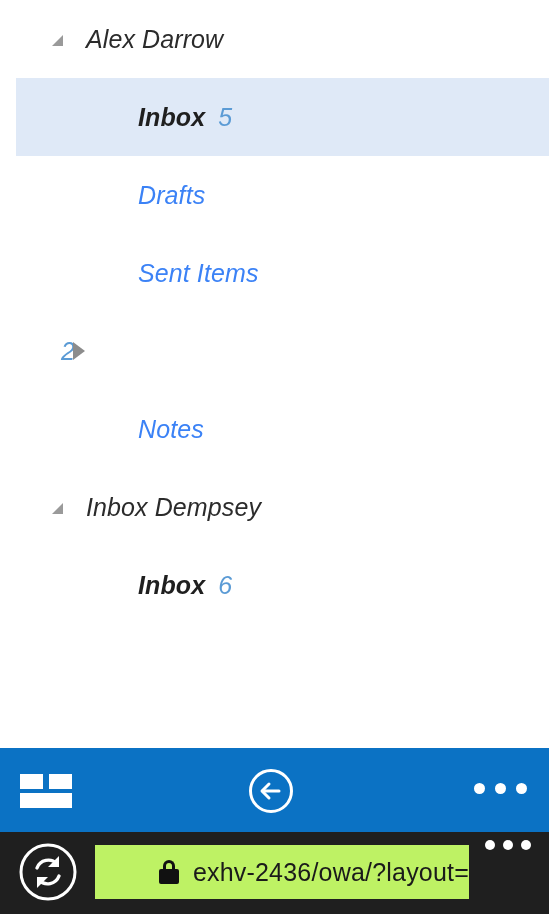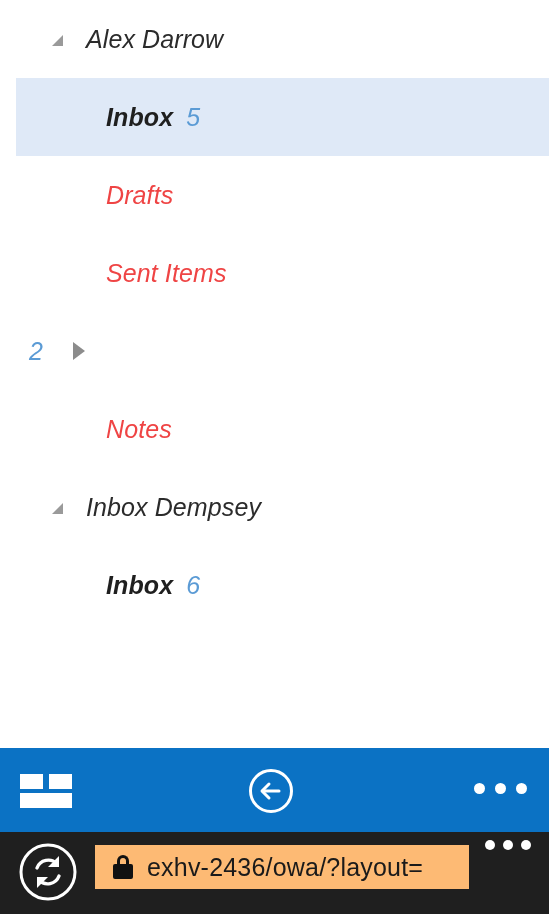--- a/index.html
+++ b/index.html
@@ -72,36 +72,37 @@
     margin-left: 70px;
     font-size: 25px;
     font-weight: 400;
     color: #2b2b2b;
     letter-spacing: 0.1px;
   }
 
   .folder-label {
     margin-left: 90px;
     font-size: 25px;
-    color: #ef4444;
+    color: #3b82f6;
     letter-spacing: 0.1px;
   }
   .folder-label.bold { font-weight: 700; color: #1f1f1f; }
   .folder-label.normal { font-weight: 400; }
 
   .count {
     margin-left: 13px;
     font-size: 25px;
     font-weight: 400;
     color: #5b9bd5;
   }
 
   .row-inner {
     display: flex;
     align-items: baseline;
+    padding-left: 32px;
   }
 
   
   .appbar {
     position: absolute;
     left: 0;
     top: 748px;
     width: 549px;
     height: 84px;
     background: #0b72c4;
@@ -165,25 +166,26 @@
     top: 840px;
     width: 64px;
     height: 64px;
   }
 
   .urlbar {
     position: absolute;
     left: 95px;
     top: 845px;
     width: 374px;
-    height: 44px;
-    background: #fdba74;
+    height: 54px;
+    background: #bef264;
     display: flex;
     align-items: center;
     overflow: hidden;
+    justify-content: flex-end;
   }
 
   .lock-icon {
     flex: 0 0 auto;
     margin-left: 18px;
     margin-right: 14px;
     width: 20px;
     height: 24px;
     position: relative;
   }

